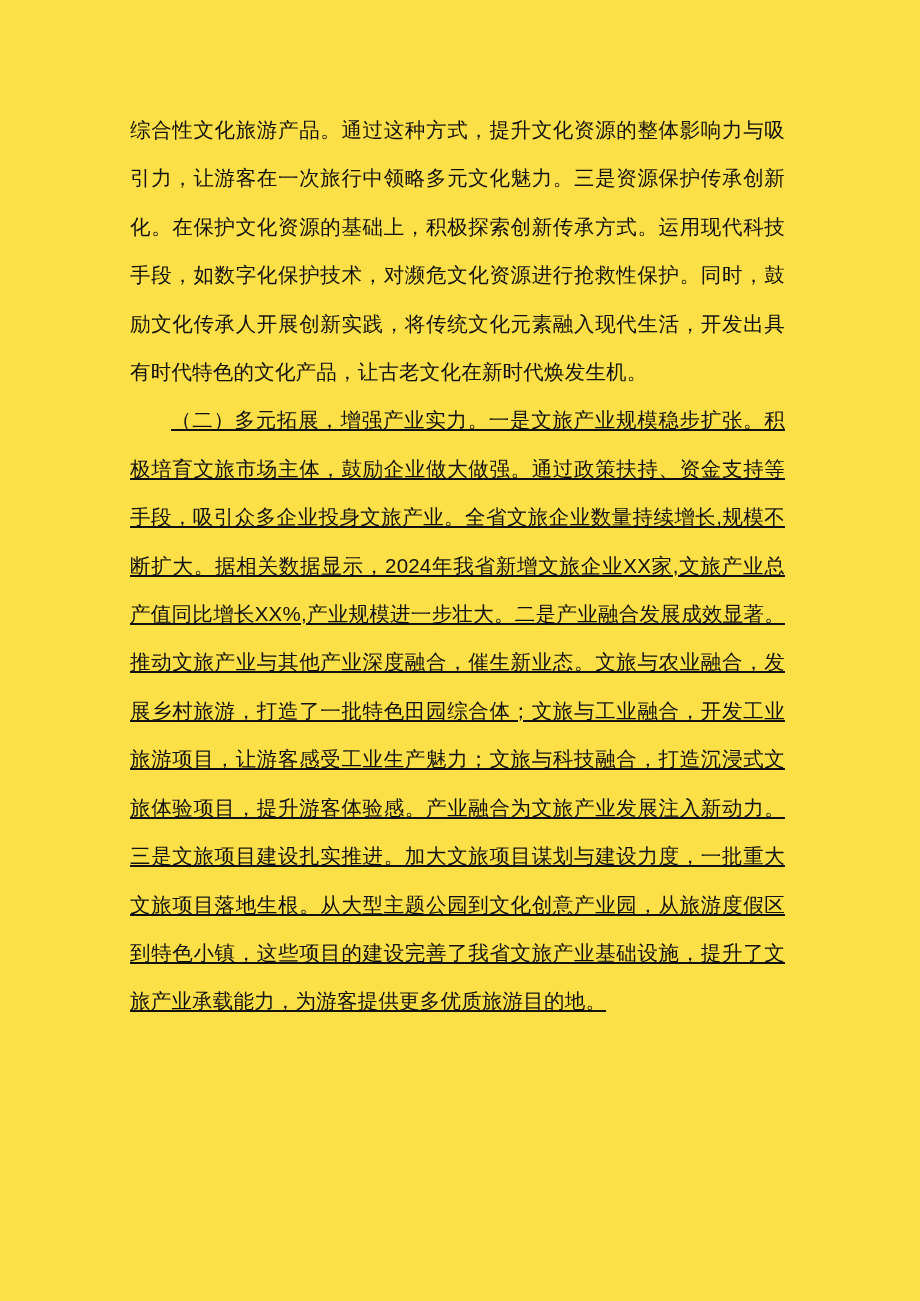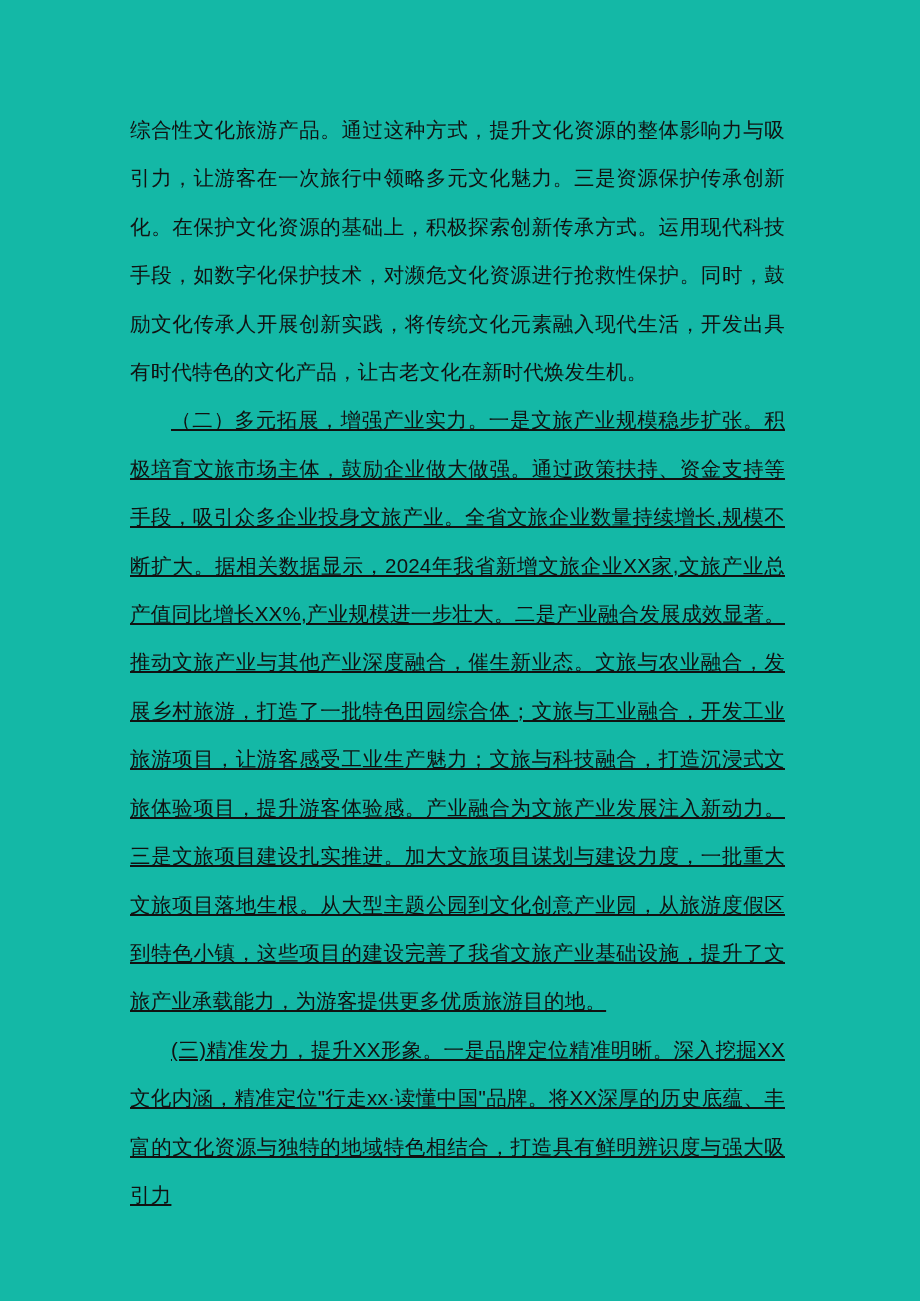--- a/index.html
+++ b/index.html
@@ -4,21 +4,21 @@
 <style>
   html, body {
     margin: 0;
     padding: 0;
     background: #ffffff;
   }
   .page {
     position: relative;
     width: 920px;
     height: 1301px;
-    background: #14b8a6;
+    background: #fde047;
     overflow: hidden;
     font-family: "Liberation Sans", sans-serif;
   }
   .content {
     position: absolute;
     left: 130px;
     top: 106px;
     width: 655px;
     color: #111111;
     font-size: 20.5px;
@@ -35,15 +35,14 @@
     text-decoration: underline;
   }
 </style>
 </head>
 <body>
 
 <div class="page">
   <div class="content">
     <p class="para">综合性文化旅游产品。通过这种方式，提升文化资源的整体影响力与吸引力，让游客在一次旅行中领略多元文化魅力。三是资源保护传承创新化。在保护文化资源的基础上，积极探索创新传承方式。运用现代科技手段，如数字化保护技术，对濒危文化资源进行抢救性保护。同时，鼓励文化传承人开展创新实践，将传统文化元素融入现代生活，开发出具有时代特色的文化产品，让古老文化在新时代焕发生机。</p>
     <p class="para indent">（二）多元拓展，增强产业实力。一是文旅产业规模稳步扩张。积极培育文旅市场主体，鼓励企业做大做强。通过政策扶持、资金支持等手段，吸引众多企业投身文旅产业。全省文旅企业数量持续增长,规模不断扩大。据相关数据显示，2024年我省新增文旅企业XX家,文旅产业总产值同比增长XX%,产业规模进一步壮大。二是产业融合发展成效显著。推动文旅产业与其他产业深度融合，催生新业态。文旅与农业融合，发展乡村旅游，打造了一批特色田园综合体；文旅与工业融合，开发工业旅游项目，让游客感受工业生产魅力；文旅与科技融合，打造沉浸式文旅体验项目，提升游客体验感。产业融合为文旅产业发展注入新动力。三是文旅项目建设扎实推进。加大文旅项目谋划与建设力度，一批重大文旅项目落地生根。从大型主题公园到文化创意产业园，从旅游度假区到特色小镇，这些项目的建设完善了我省文旅产业基础设施，提升了文旅产业承载能力，为游客提供更多优质旅游目的地。</p>
-    <p class="para indent">(三)精准发力，提升XX形象。一是品牌定位精准明晰。深入挖掘XX文化内涵，精准定位"行走xx·读懂中国"品牌。将XX深厚的历史底蕴、丰富的文化资源与独特的地域特色相结合，打造具有鲜明辨识度与强大吸引力</p>
   </div>
 </div>
 
 </body></html>

